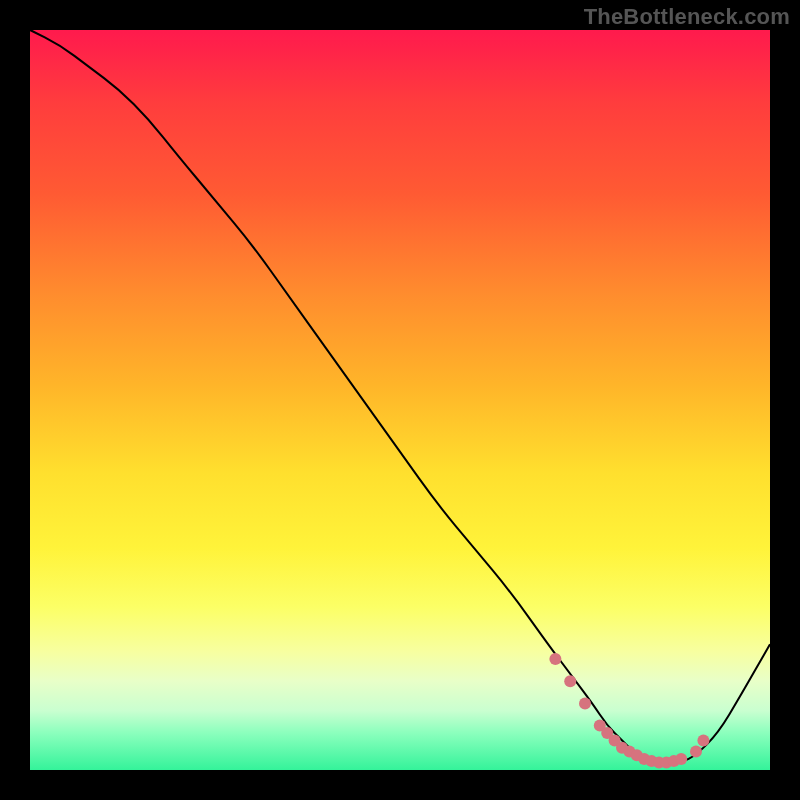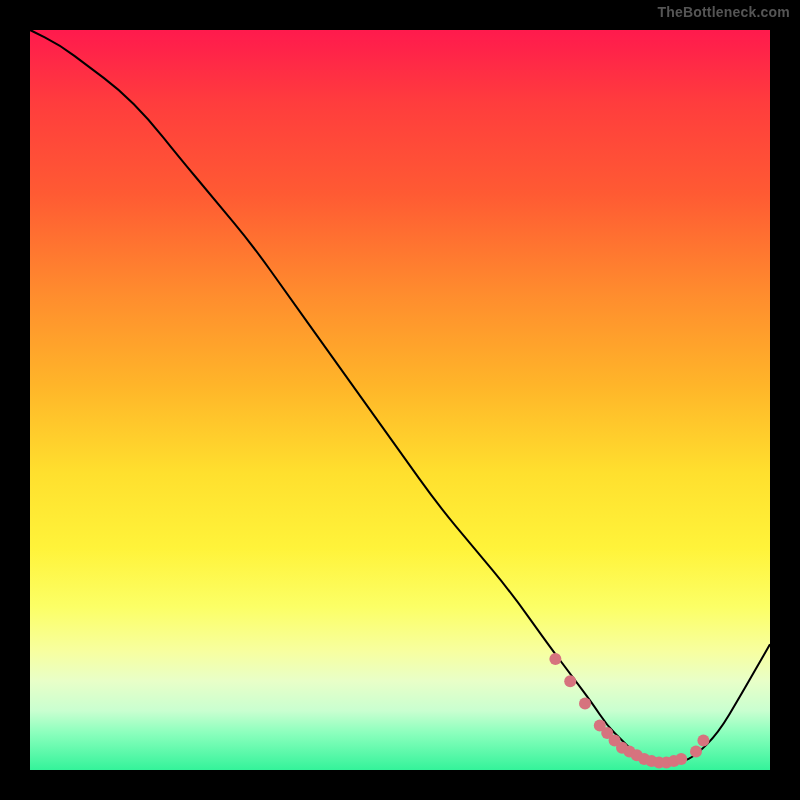--- a/index.html
+++ b/index.html
@@ -14,21 +14,21 @@
     position: relative;
     width: 800px;
     height: 800px;
     background: #000;
   }
   .watermark {
     position: absolute;
     top: 4px;
     right: 10px;
     color: #555;
-    font-size: 14px;
+    font-size: 22px;
     font-weight: 600;
     letter-spacing: 0.2px;
     z-index: 50;
   }
   .plot {
     position: absolute;
     left: 30px;
     top: 30px;
     width: 740px;
     height: 740px;

